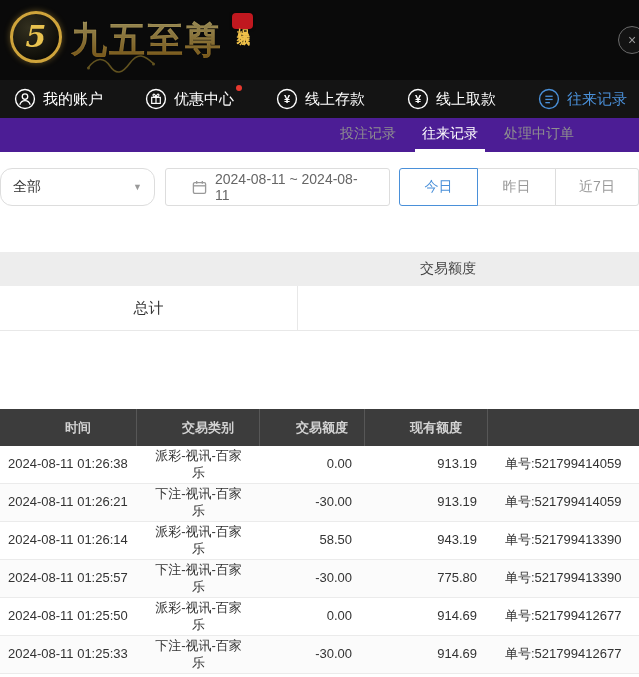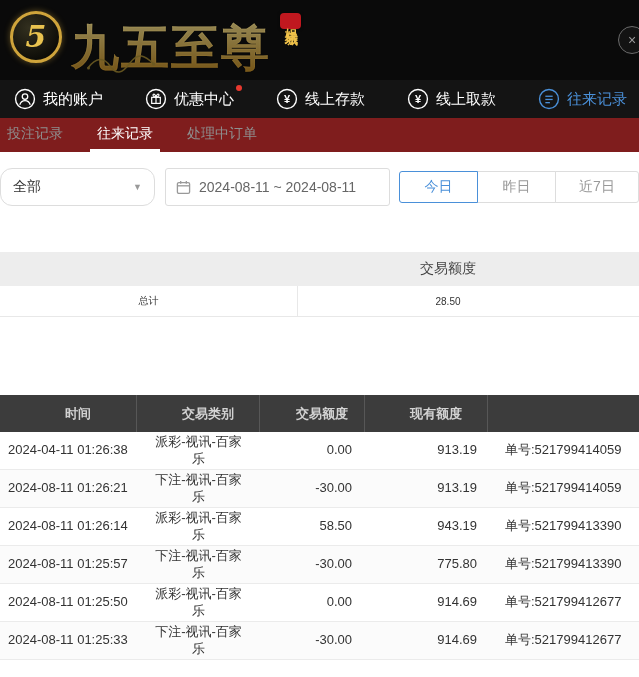--- a/index.html
+++ b/index.html
@@ -23,21 +23,21 @@
     width:52px;height:52px;border-radius:50%;border:3px solid #cfa43b;
     background:radial-gradient(circle at 35% 30%, #33301f, #000);
     display:flex;align-items:center;justify-content:center;margin-top:3px;
     box-shadow:0 0 6px rgba(207,164,59,.45);
   }
   .emblem span{
     font-family:"DejaVu Serif","Liberation Serif",serif;
     font-style:italic;font-weight:bold;font-size:30px;color:#e9c34f;line-height:1;
   }
   .brand-text{
-    font-size:48px;font-weight:bold;letter-spacing:2px;margin-top:8px;
+    font-size:36px;font-weight:bold;letter-spacing:2px;margin-top:8px;
     color:var(--gold);
     background:linear-gradient(180deg,#f5dc85 15%,#c5912c 85%);
     -webkit-background-clip:text;background-clip:text;
     -webkit-text-fill-color:transparent;
     text-shadow:0 0 1px rgba(0,0,0,.4);
   }
   .brand-badge{
     writing-mode:vertical-rl;text-orientation:upright;
     background:var(--red);color:#f0c24a;font-size:13px;font-weight:bold;
     padding:5px 3px;border-radius:4px;margin-top:5px;line-height:1.15;letter-spacing:2px;
@@ -52,51 +52,51 @@
 
   
   .main-nav{height:38px;background:#141414;display:flex;align-items:center;padding-left:14px;gap:42px;}
   .nav-item{display:flex;align-items:center;gap:7px;color:#fff;font-size:15px;position:relative;cursor:pointer;white-space:nowrap;}
   .nav-item.active{color:var(--accent);}
   .nav-icon{display:flex;}
   .nav-icon svg{width:22px;height:22px;display:block;}
   .red-dot{position:absolute;top:-3px;right:-8px;width:6px;height:6px;background:#e8392f;border-radius:50%;}
 
   
-  .tabbar{height:34px;background:#7f1d1d;display:flex;align-items:stretch;gap:20px;padding-right:58px;}
+  .tabbar{height:34px;background:#4c1d95;display:flex;justify-content:flex-end;align-items:stretch;gap:12px;padding-right:58px;}
   .tab{color:#8f8f8f;font-size:14px;display:flex;align-items:center;padding:0 7px;border-bottom:3px solid transparent;cursor:pointer;white-space:nowrap;}
   .tab.active{color:#fff;border-bottom-color:#fff;}
 
   
   .filter-row{display:flex;align-items:center;margin-top:16px;height:38px;}
   .select{
     width:155px;height:38px;border:1px solid #ddd;border-radius:12px;background:#fff;
     display:flex;align-items:center;justify-content:space-between;padding:0 12px;
     font-size:14px;color:#333;cursor:pointer;
   }
   .caret{font-size:9px;color:#999;}
   .date-input{
     margin-left:10px;width:225px;height:38px;border:1px solid #ddd;border-radius:3px;
-    display:flex;align-items:center;gap:8px;padding:0 10px;font-size:14px;color:#666;cursor:pointer;
+    display:flex;align-items:center;gap:8px;padding:0 26px;font-size:14px;color:#666;cursor:pointer;
   }
   .cal{display:flex;}
   .btn-group{margin-left:auto;display:flex;}
   .qbtn{
-    width:79px;height:32px;border:1px solid #ddd;background:#fff;font-size:14px;color:#999;
+    width:79px;height:38px;border:1px solid #ddd;background:#fff;font-size:14px;color:#999;
     display:flex;align-items:center;justify-content:center;margin-left:-1px;cursor:pointer;
   }
   .qbtn:first-child{margin-left:0;border-radius:3px 0 0 3px;}
   .qbtn:last-child{width:84px;border-radius:0 3px 3px 0;}
   .qbtn.active{border-color:var(--accent);color:var(--accent);position:relative;z-index:1;}
 
   
   .summary{margin-top:46px;}
   .sum-head{height:34px;background:#ededed;display:grid;grid-template-columns:298px 300px 1fr;align-items:center;font-size:14px;color:#444;}
   .sum-head .cell{text-align:center;}
-  .sum-row{height:31px;display:grid;grid-template-columns:298px 300px 1fr;align-items:stretch;font-size:10px;color:#333;border-bottom:1px solid #e8e8e8;}
+  .sum-row{height:45px;display:grid;grid-template-columns:298px 300px 1fr;align-items:stretch;font-size:15px;color:#333;border-bottom:1px solid #e8e8e8;}
   .sum-row .cell{display:flex;align-items:center;justify-content:center;}
   .sum-row .cell:first-child{border-right:1px solid #e8e8e8;}
 
   
   .table{margin-top:78px;}
   .thead{display:grid;grid-template-columns:137px 123px 105px 123px 1fr;background:var(--thead-bg);height:37px;}
   .th{display:flex;align-items:center;justify-content:center;color:#d2d2d2;font-size:13px;font-weight:bold;border-right:1px solid rgba(255,255,255,.14);padding-left:20px;}
   .th:last-child{border-right:none;}
   .tr{
     display:grid;grid-template-columns:137px 123px 105px 123px 1fr;height:38px;
@@ -215,36 +215,35 @@
   </div>
 
   <div class="summary">
     <div class="sum-head">
       <div class="cell"></div>
       <div class="cell">交易额度</div>
       <div class="cell"></div>
     </div>
     <div class="sum-row">
       <div class="cell">总计</div>
-      <div class="cell">28.50</div>
       <div class="cell"></div>
     </div>
   </div>
 
   <div class="table">
     <div class="thead">
         <div class="th">时间</div>
         <div class="th">交易类别</div>
         <div class="th">交易额度</div>
         <div class="th">现有额度</div>
         <div class="th"></div>
       </div>
     <div class="tbody">
         <div class="tr">
-          <div class="td td-time">2024-04-11 01:26:38</div>
+          <div class="td td-time">2024-08-11 01:26:38</div>
           <div class="td td-type">派彩-视讯-百家乐</div>
           <div class="td td-amount">0.00</div>
           <div class="td td-balance">913.19</div>
           <div class="td td-order">单号:521799414059</div>
         </div>
         <div class="tr">
           <div class="td td-time">2024-08-11 01:26:21</div>
           <div class="td td-type">下注-视讯-百家乐</div>
           <div class="td td-amount">-30.00</div>
           <div class="td td-balance">913.19</div>

